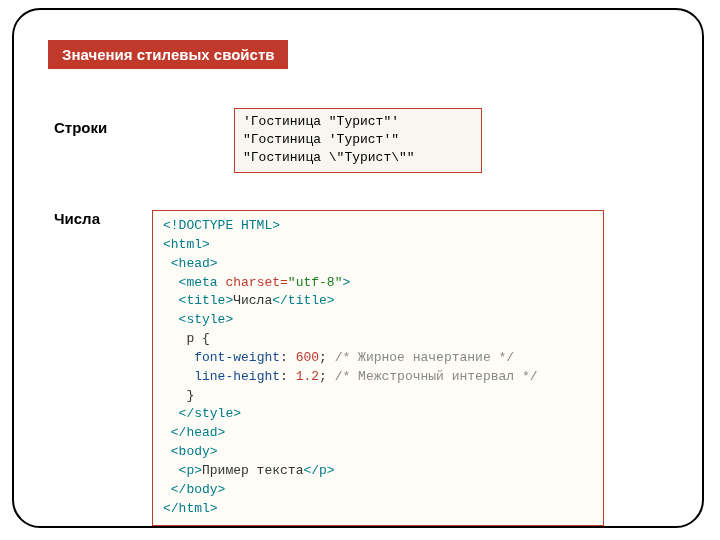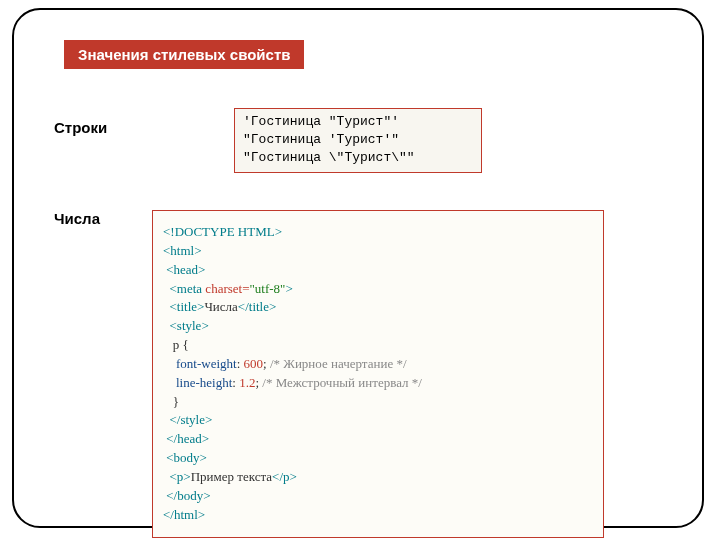--- a/index.html
+++ b/index.html
@@ -22,21 +22,20 @@
   }
   .title-badge {
     position: absolute;
     left: 34px;
     top: 30px;
     background: #C0392B;
     color: #fff;
     font-weight: bold;
     font-size: 15px;
     padding: 6px 14px;
-    margin-left: 16px;
   }
   .label-1 {
     position: absolute;
     left: 40px;
     top: 109px;
     font-weight: bold;
     font-size: 15px;
   }
   .label-2 {
     position: absolute;
@@ -57,24 +56,24 @@
     line-height: 1.4;
     padding: 4px 8px;
   }
   .box-code {
     position: absolute;
     left: 138px;
     top: 200px;
     width: 430px;
     border: 1px solid #C0392B;
     background: #FDFCF7;
-    font-family: Liberation Serif, serif;
+    font-family: Liberation Mono, monospace;
     font-size: 13px;
     line-height: 1.45;
-    padding: 12px 10px;
+    padding: 6px 10px;
     white-space: pre;
   }
   .tag { color: #007C8A; }
   .attr { color: #C0392B; }
   .val { color: #1E7E1E; }
   .prop { color: #164A8A; }
   .num { color: #C0392B; }
   .comm { color: #888; }
   .txt { color: #333; }
 </style>

